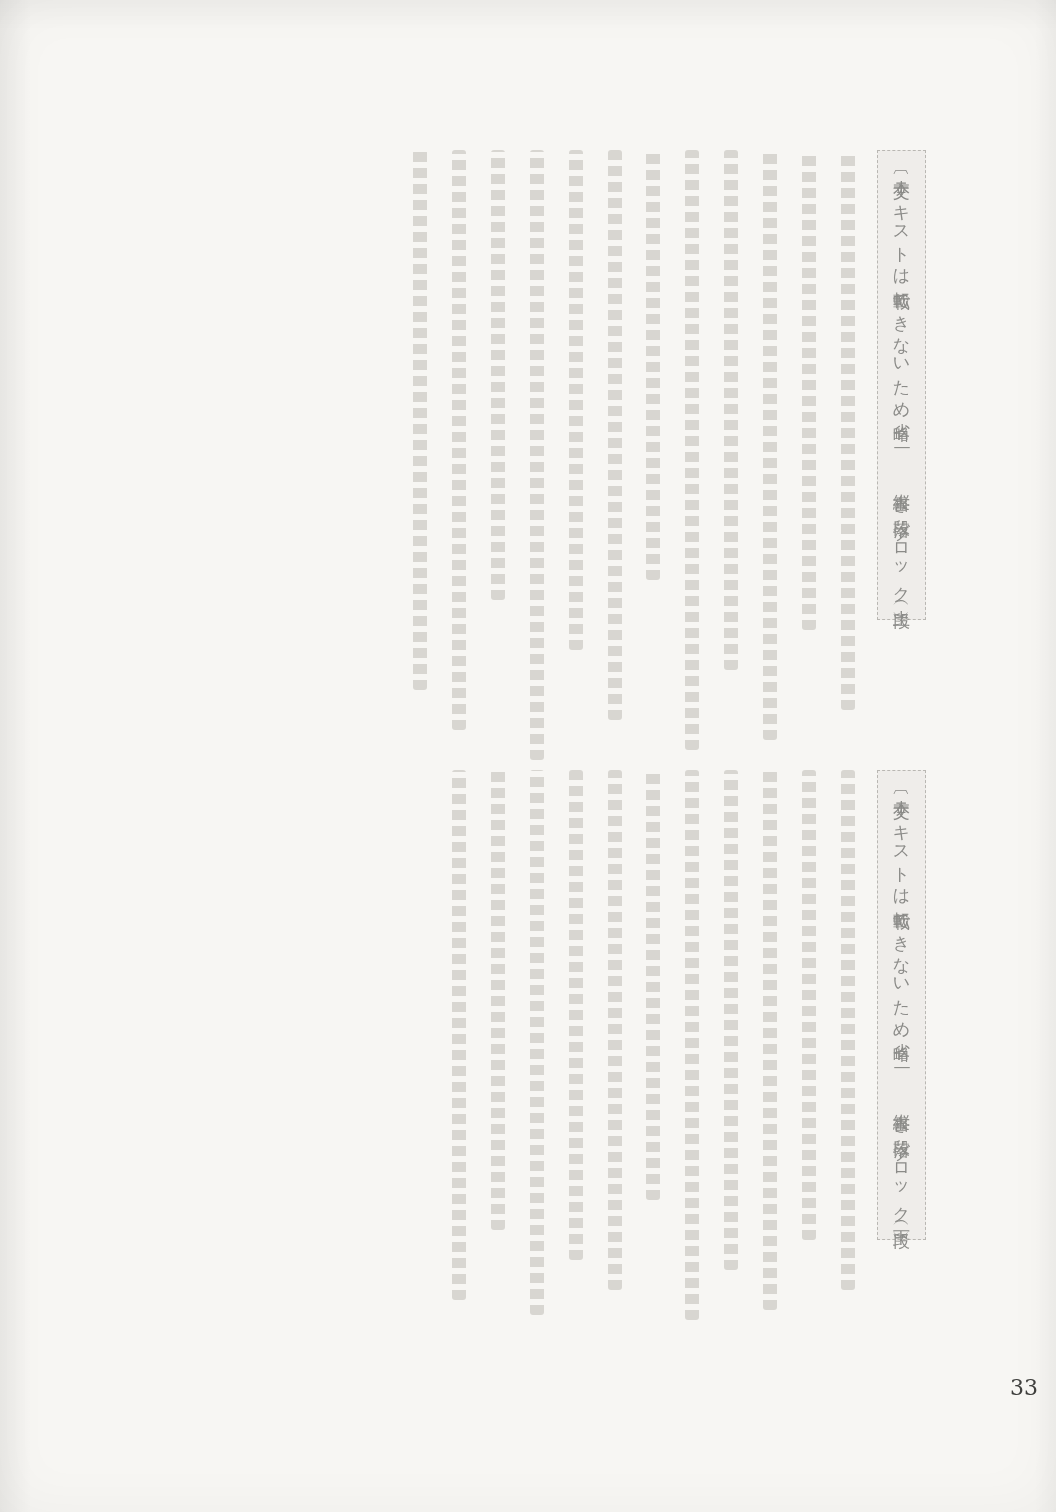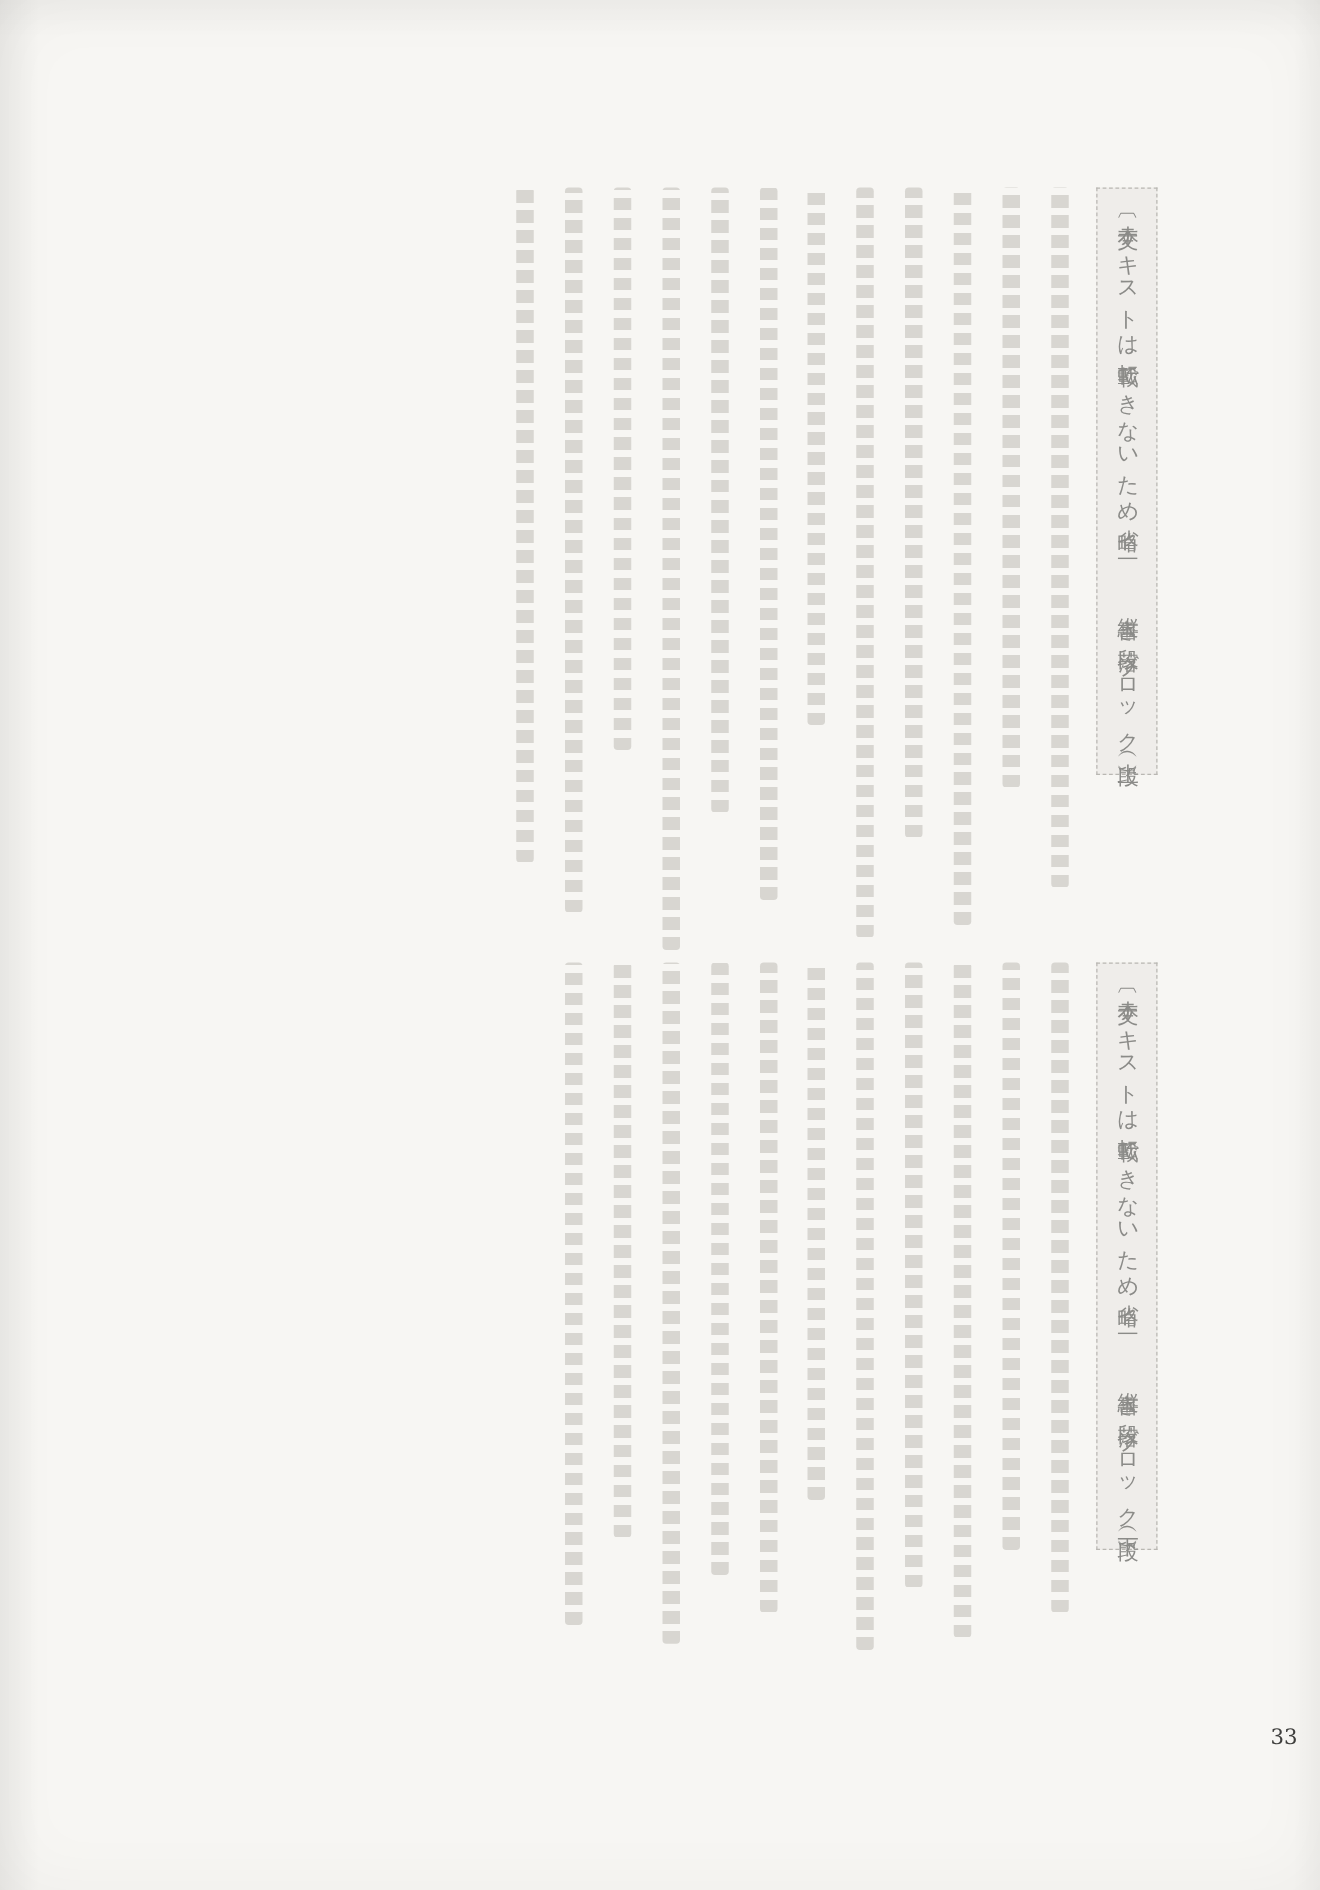--- a/index.html
+++ b/index.html
@@ -72,21 +72,21 @@
     );
     border-radius: 3px;
     margin: 0 4px;
     vertical-align: top;
   }
   .page-number {
     position: absolute;
     right: 18px;
     bottom: 112px;
     color: #3f3f3d;
-    font-size: 17px;
+    font-size: 22px;
     font-family: "DejaVu Serif", "Liberation Serif", serif;
   }
 </style>
 </head>
 <body>
 
 <div class="page">
 
   <div class="text-block block-top">
     <span class="redacted-note">〔本文テキストは転載できないため省略 — 縦書き段落ブロック（上段）〕</span>

